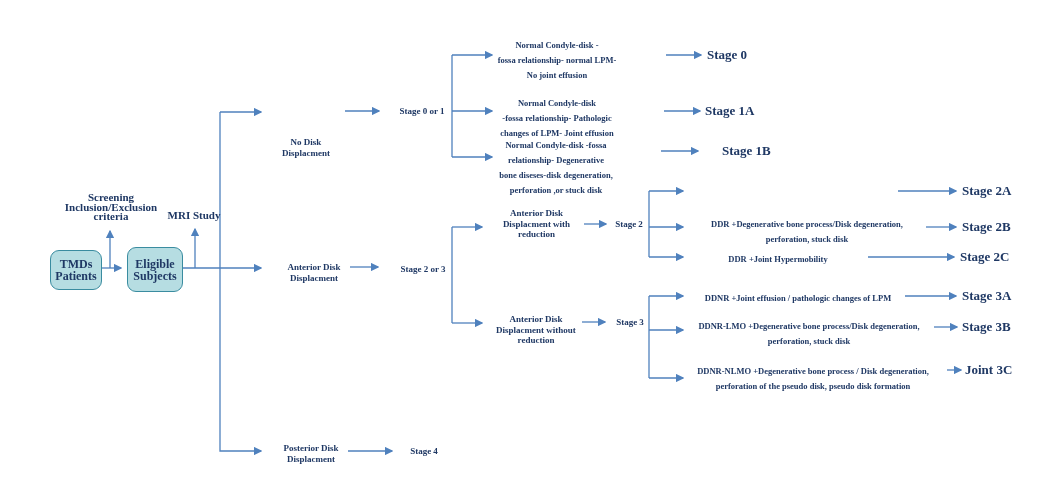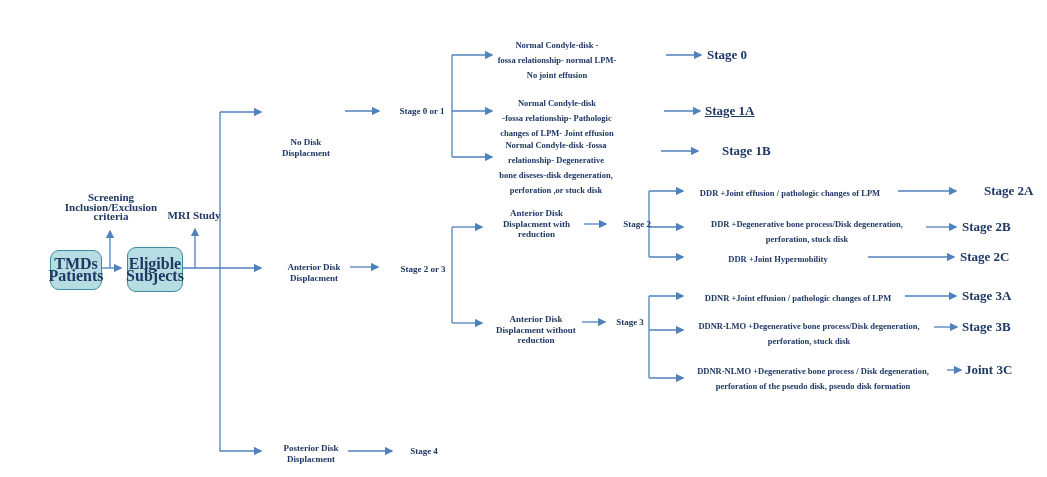--- a/index.html
+++ b/index.html
@@ -14,21 +14,21 @@
   .lbl{
     position:absolute;white-space:pre;text-align:center;font-weight:700;
     line-height:15px;font-size:8.5px;
   }
   .node{font-size:9px;line-height:10.5px;}
   .stage-tag{font-size:13px;text-align:left;line-height:10px;}
   .small-lbl{font-size:11px;line-height:9.5px;}
   .tbox{
     position:absolute;display:flex;align-items:center;justify-content:center;
     background:var(--box-fill,#b6dde2);border:1.5px solid var(--box-border,#3a8ca0);
-    border-radius:9px;font-weight:700;font-size:16px;line-height:12px;
+    border-radius:9px;font-weight:700;font-size:12px;line-height:12px;
     text-align:center;white-space:pre;
   }
 </style>
 </head>
 <body>
 
 <div id="canvas">
 
   <svg id="connectors" viewBox="0 0 1047 477" xmlns="http://www.w3.org/2000/svg">
     <defs>
@@ -101,39 +101,38 @@
   <div class="lbl node" style="left:382px;top:106px;width:80px;">Stage 0 or 1</div>
 
   <div class="lbl" style="left:482px;top:38px;width:150px;">Normal Condyle-disk -
 fossa relationship- normal LPM-
 No joint effusion</div>
   <div class="lbl stage-tag" style="left:707px;top:50px;width:44px;">Stage 0</div>
 
   <div class="lbl" style="left:482px;top:96px;width:150px;">Normal Condyle-disk
 -fossa relationship- Pathologic
 changes of LPM- Joint effusion</div>
-  <div class="lbl stage-tag" style="left:705px;top:106px;width:48px;text-decoration:underline;">Stage 1A</div>
+  <div class="lbl stage-tag" style="left:705px;top:106px;width:48px;">Stage 1A</div>
 
   <div class="lbl" style="left:481px;top:138px;width:150px;">Normal Condyle-disk -fossa
 relationship- Degenerative
 bone diseses-disk degeneration,
 perforation ,or stuck disk</div>
   <div class="lbl stage-tag" style="left:704px;top:146px;width:48px;padding-left:18px;">Stage 1B</div>
 
   <div class="lbl node" style="left:269px;top:262px;width:90px;">Anterior Disk
 Displacment</div>
   <div class="lbl node" style="left:383px;top:264px;width:80px;">Stage 2 or 3</div>
 
   <div class="lbl node" style="left:489px;top:208px;width:95px;">Anterior Disk
 Displacment with
 reduction</div>
-  <div class="lbl node" style="left:607px;top:219px;width:44px;text-align:right;">Stage 2</div>
+  <div class="lbl node" style="left:607px;top:219px;width:44px;">Stage 2</div>
 
-  <div class="lbl" style="left:685px;top:186px;width:210px;">DDR +Joint effusion / pathologic changes of LPM</div>
-  <div class="lbl stage-tag" style="left:984px;top:186px;width:50px;">Stage 2A</div>
+  <div class="lbl stage-tag" style="left:962px;top:186px;width:50px;">Stage 2A</div>
 
   <div class="lbl" style="left:692px;top:217px;width:230px;">DDR +Degenerative bone process/Disk degeneration,
 perforation, stuck disk</div>
   <div class="lbl stage-tag" style="left:962px;top:222px;width:50px;">Stage 2B</div>
 
   <div class="lbl" style="left:713px;top:252px;width:130px;">DDR +Joint Hypermobility</div>
   <div class="lbl stage-tag" style="left:960px;top:252px;width:50px;">Stage 2C</div>
 
   <div class="lbl node" style="left:486px;top:314px;width:100px;">Anterior Disk
 Displacment without

